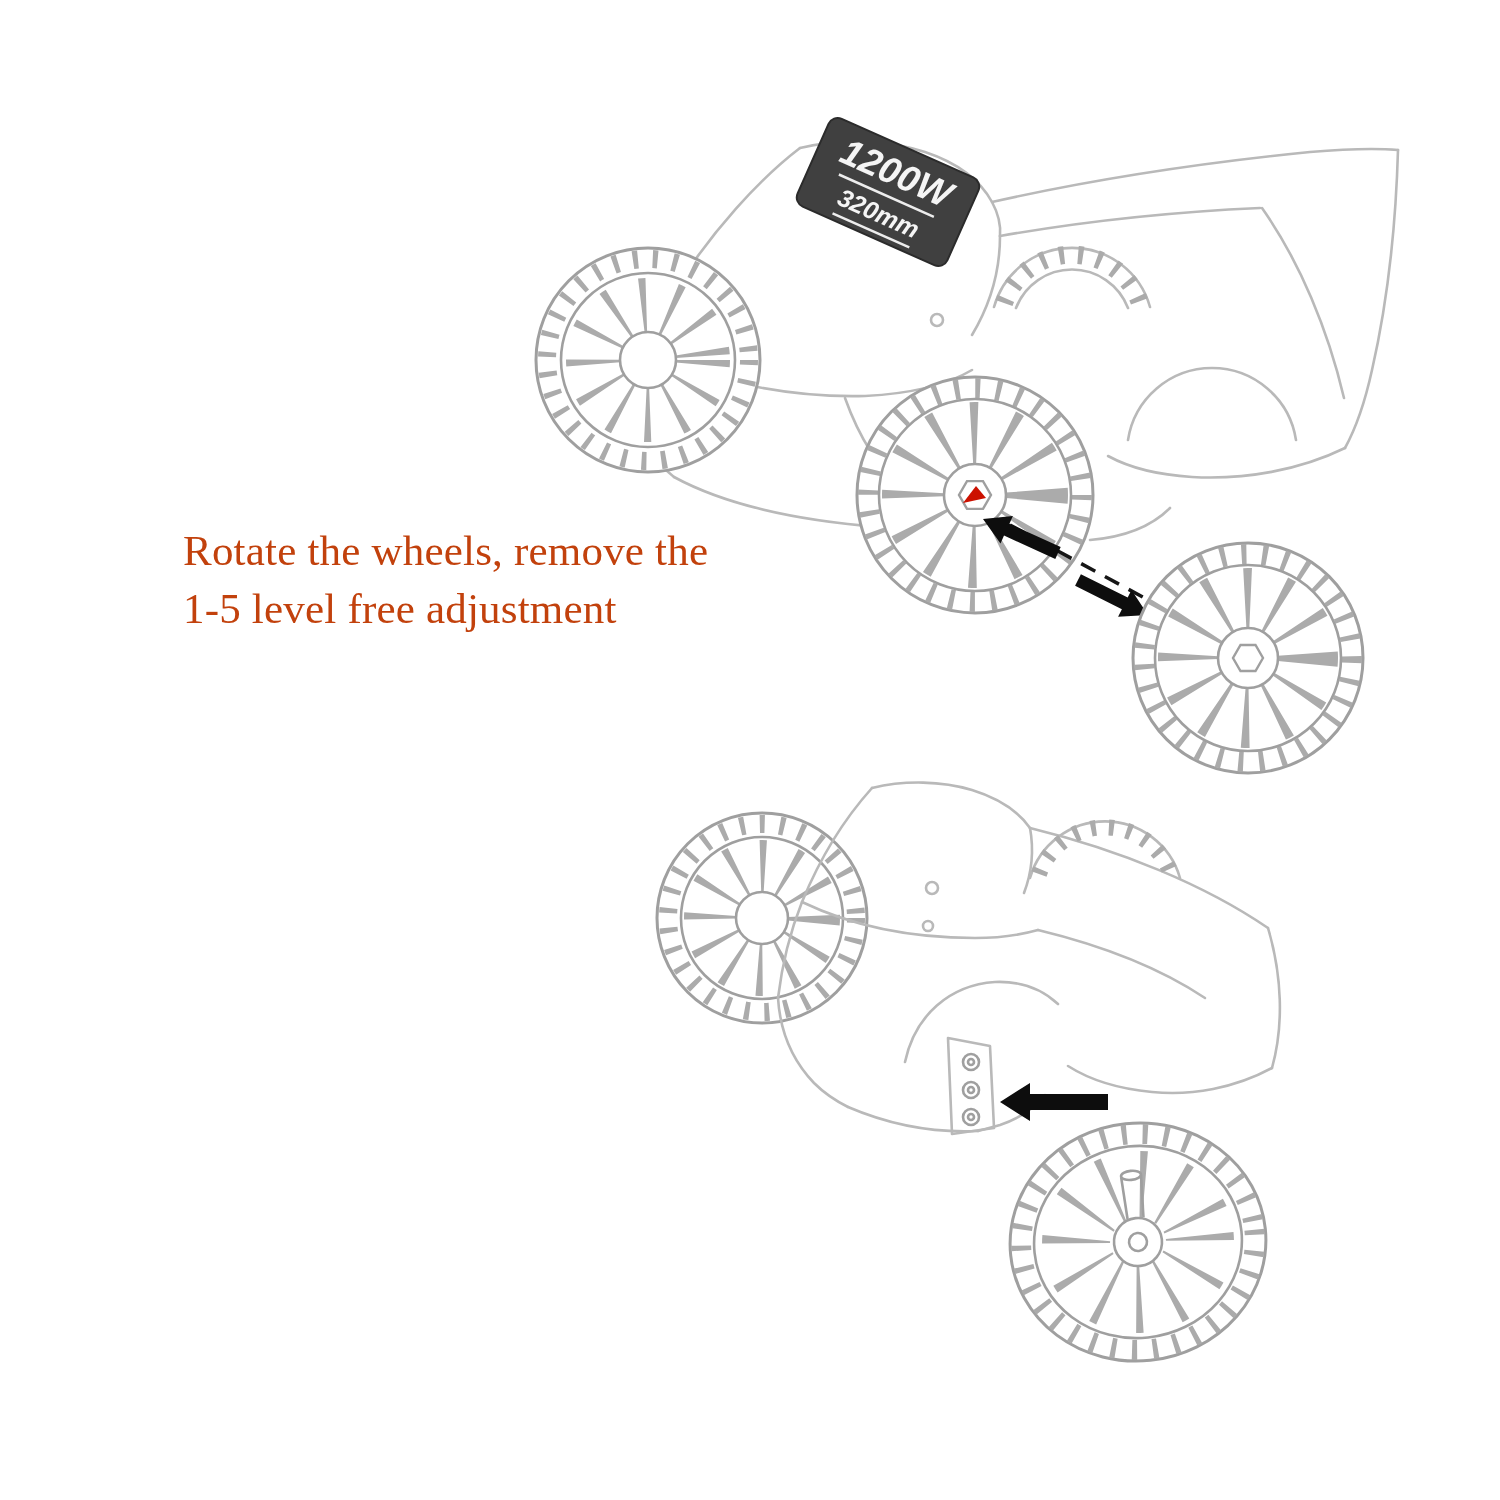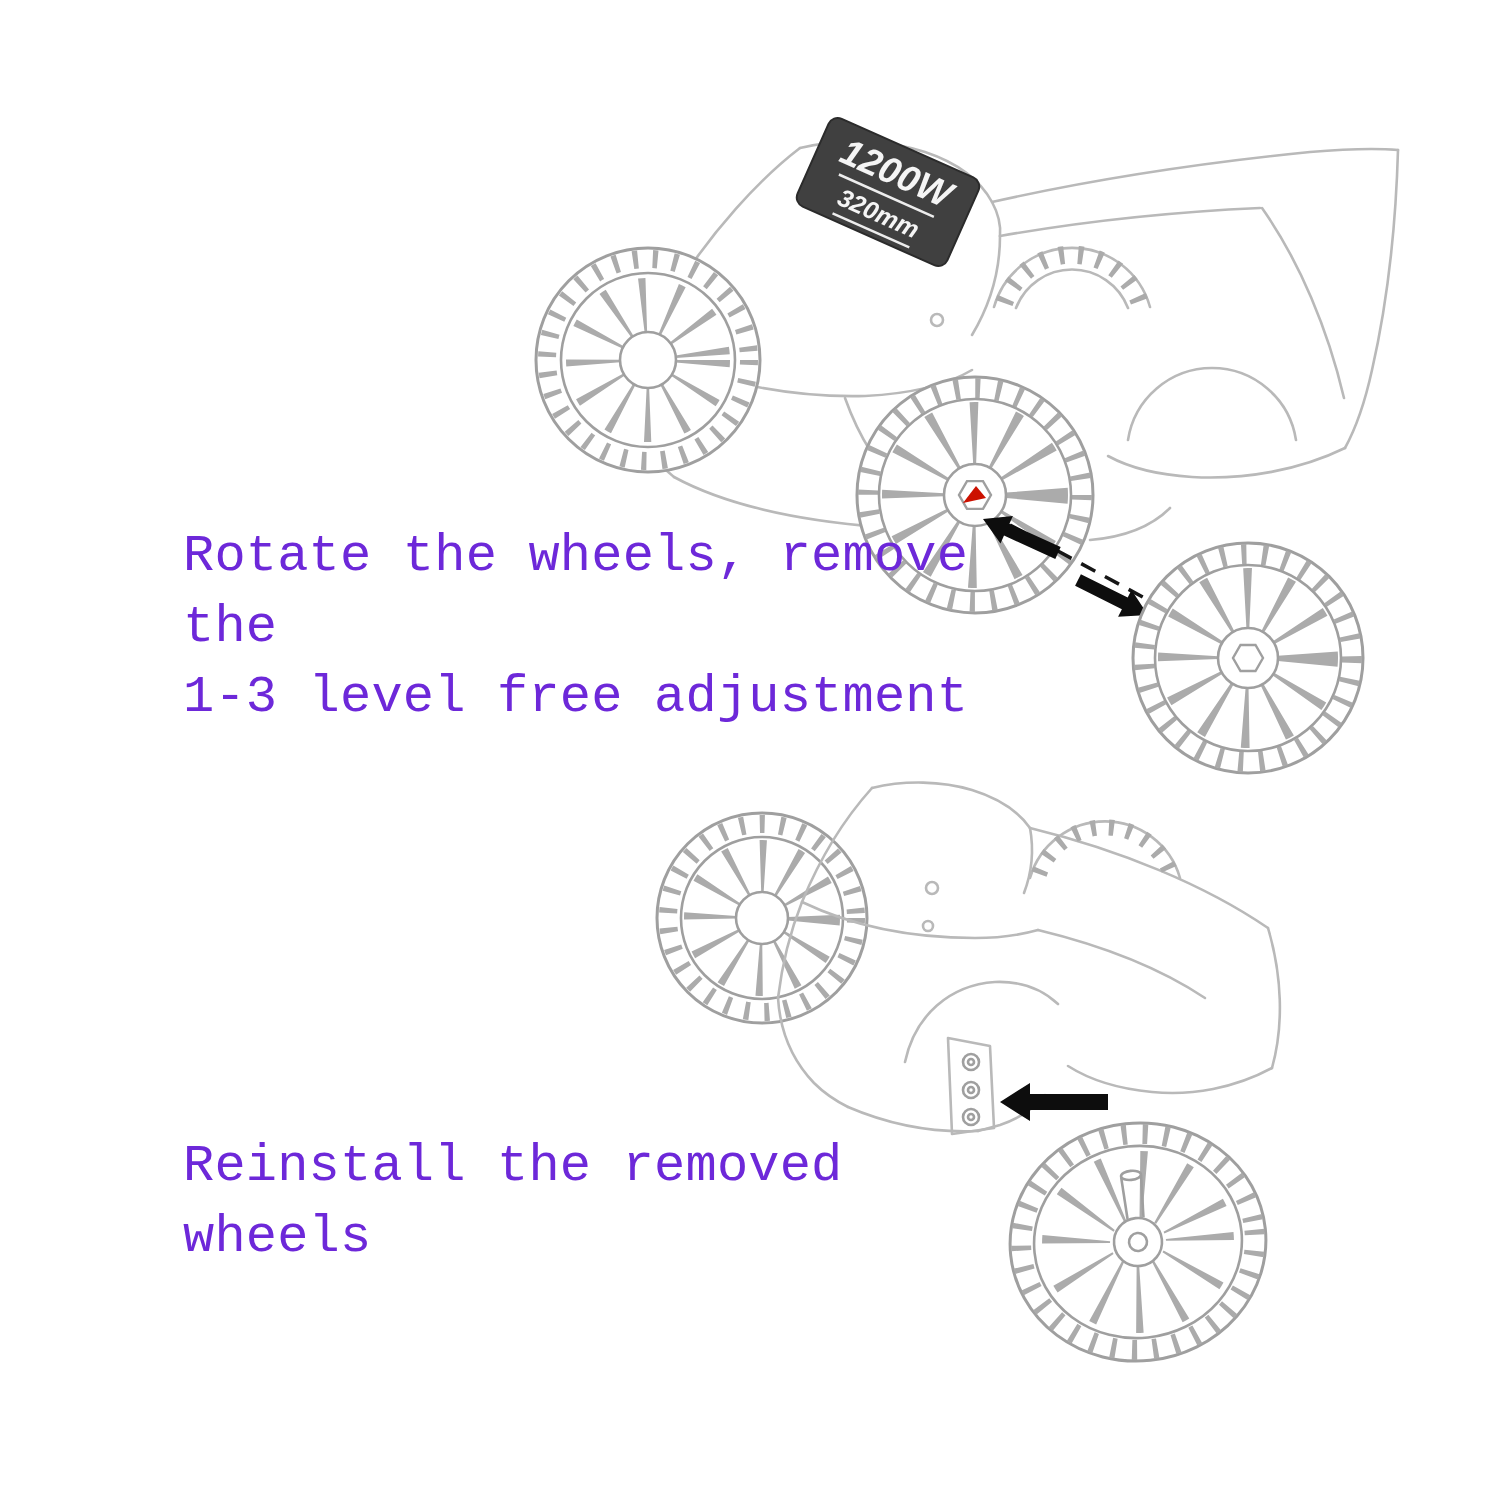--- a/index.html
+++ b/index.html
@@ -2,22 +2,22 @@
 <html><head>
 <meta charset="utf-8">
 <style>
   html,body{margin:0;padding:0;background:#ffffff;}
   .canvas{
     position:relative;width:1500px;height:1500px;background:#ffffff;
     overflow:hidden;font-family:"Liberation Sans", sans-serif;
   }
   .diagram-svg{position:absolute;left:0;top:0;width:1500px;height:1500px;}
   .instruction{
-    position:absolute;color:#6d28d9;font-size:52px;line-height:1.36;
-    font-family:Liberation Mono, monospace;letter-spacing:0.2px;
+    position:absolute;color:#c2410c;font-size:43px;line-height:1.36;
+    font-family:Liberation Serif, serif;letter-spacing:0.2px;
   }
   
   .body-line{stroke:#b9b9b9;fill:none;stroke-width:2.6;stroke-linecap:round;stroke-linejoin:round;}
   .wheel-fill{fill:#ffffff;stroke:#9f9f9f;stroke-width:3;}
   .wheel-line{stroke:#9f9f9f;fill:none;stroke-width:2.6;}
   .ticks{fill:none;stroke:#ababab;}
   .spokes{fill:none;stroke:#ababab;}
   .hub{fill:#ffffff;stroke:#9f9f9f;stroke-width:2.6;}
   .hexnut{fill:none;stroke:#9f9f9f;stroke-width:2.4;}
   .arrow{fill:#0d0d0d;stroke:none;}
@@ -156,20 +156,17 @@
           <path class="wheel-line" d="M 1146 1218 L 1148 1176"></path>
           <ellipse class="wheel-line" cx="1138" cy="1175" rx="10" ry="4.5"></ellipse>
         </g>
         <circle class="hub" cx="1138" cy="1242" r="9"></circle>
       </g>
     </g>
   </svg>
 
   <div class="instruction" style="left:183px;top:522px;width:820px;">
     <div>Rotate the wheels, remove the</div>
-    <div>1-3 level free adjustment</div>
+    <div>1-5 level free adjustment</div>
   </div>
 
-  <div class="instruction" style="left:183px;top:1132px;width:820px;">
-    <span>Reinstall the removed wheels</span>
-  </div>
 
 </div>
 
 </body></html>

